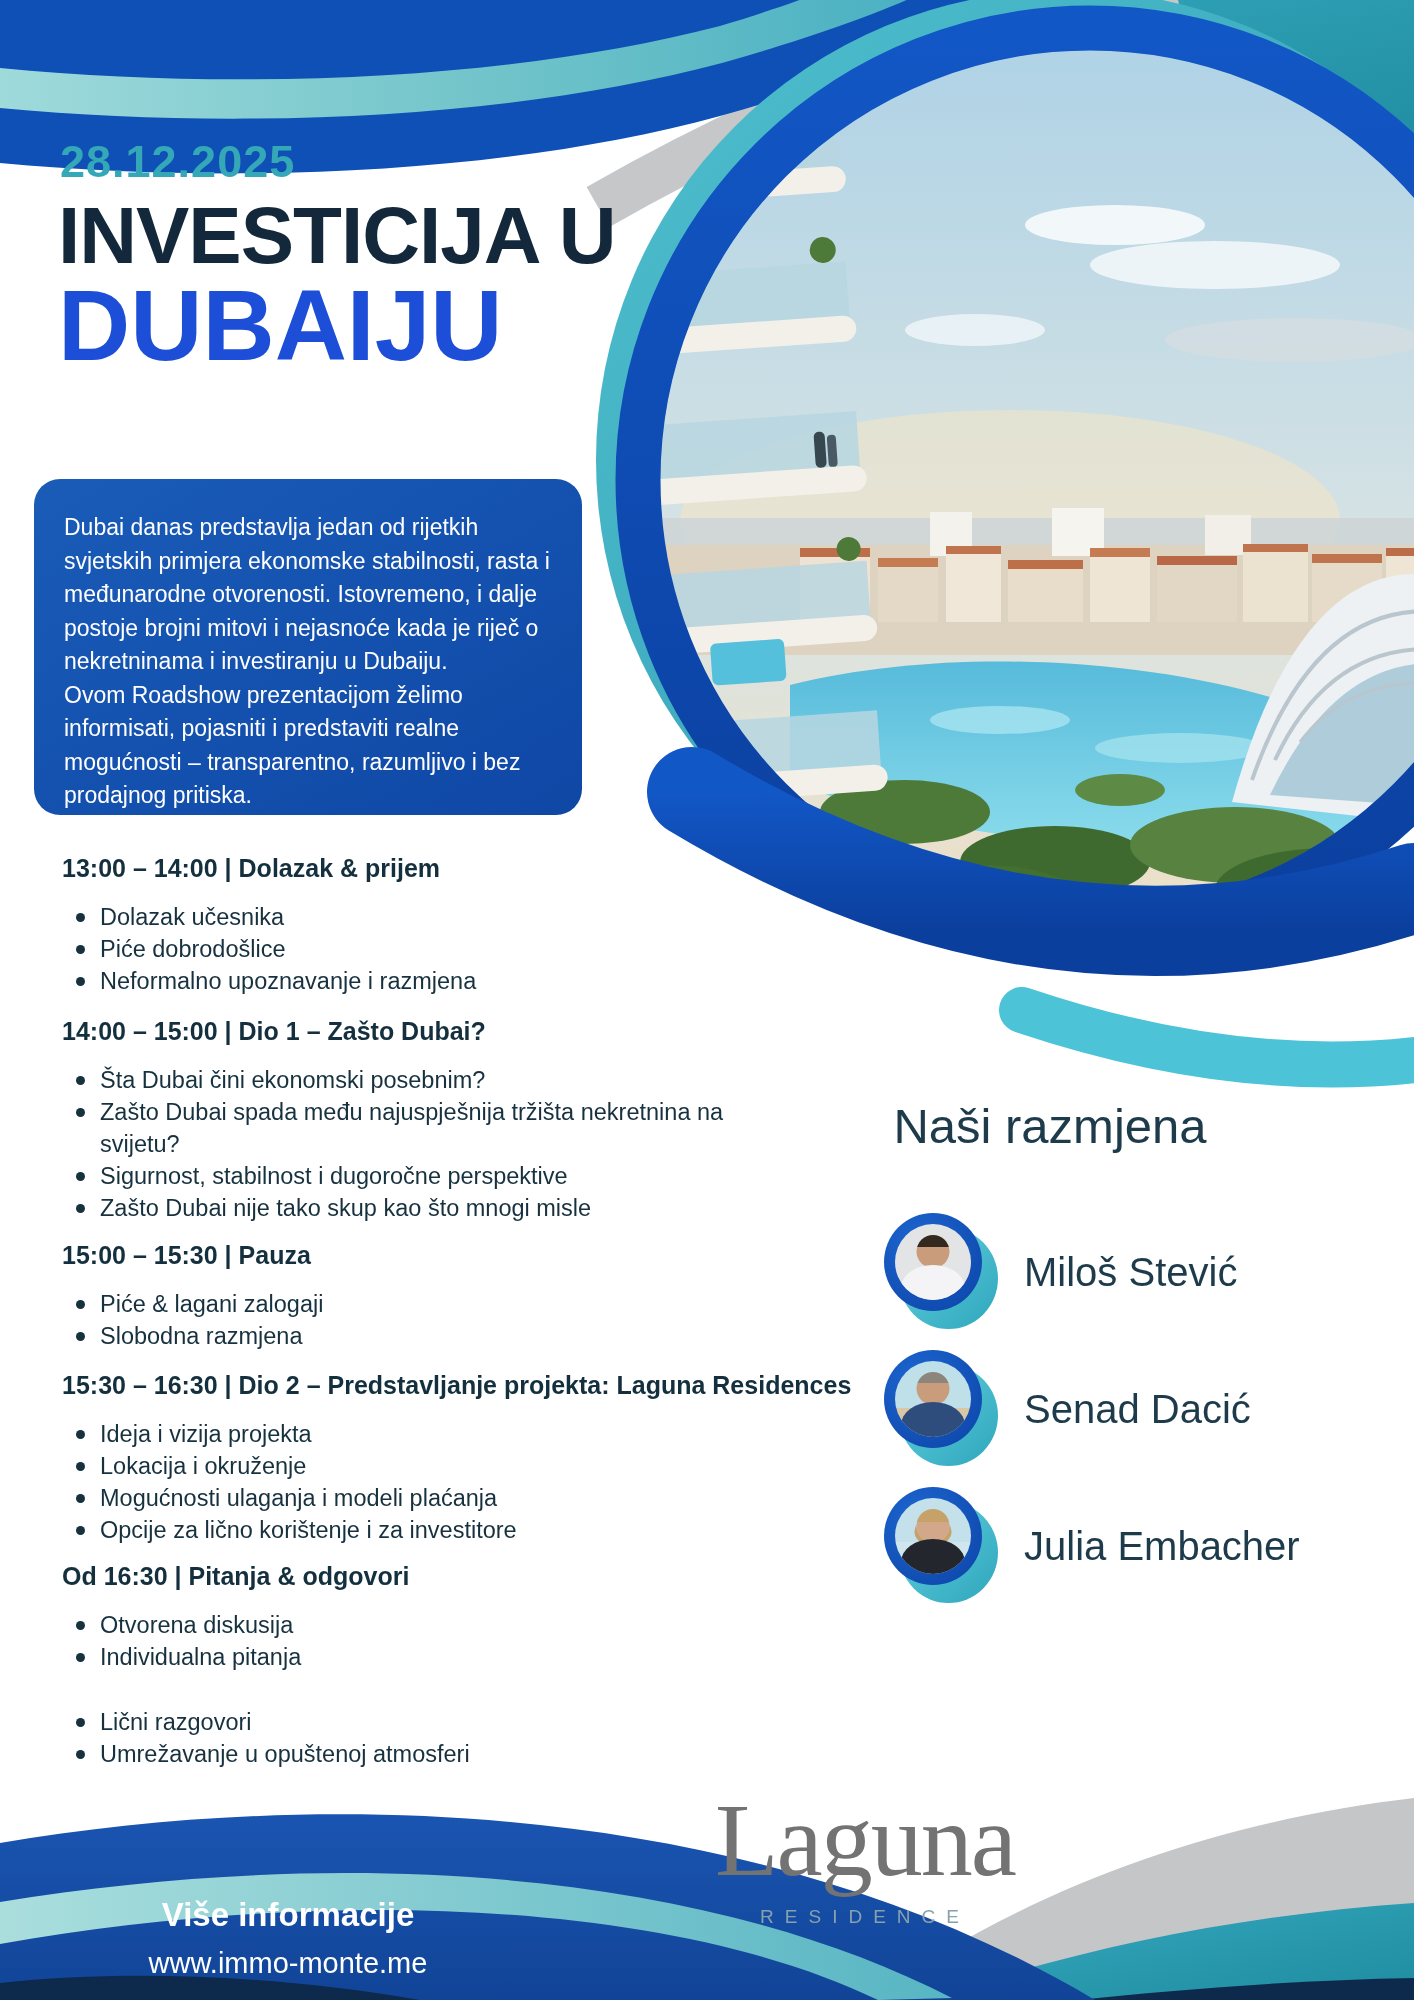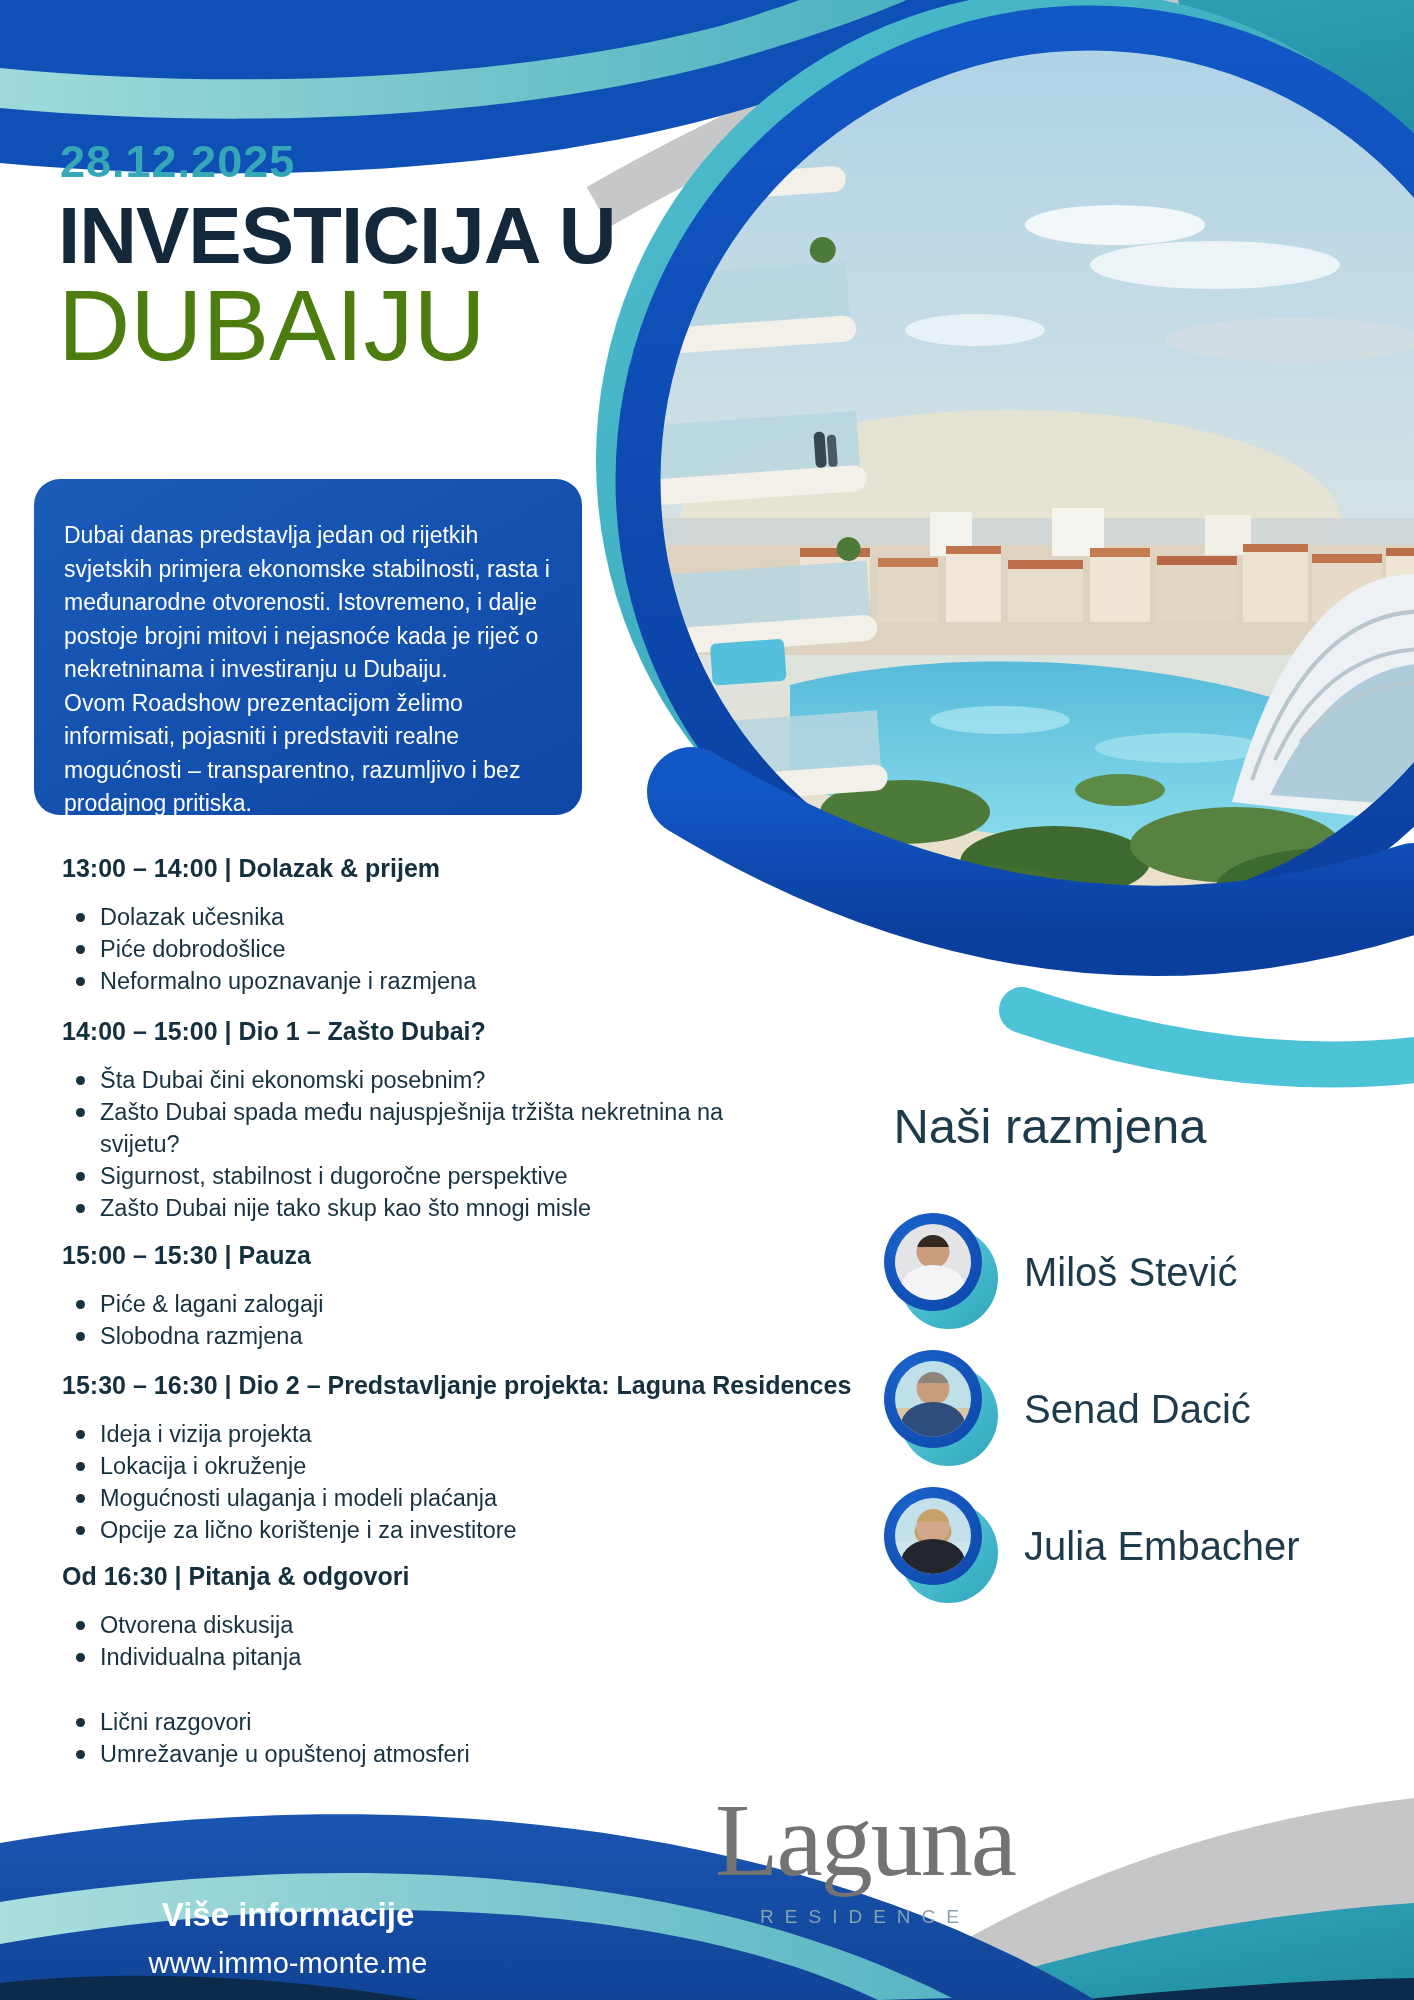--- a/index.html
+++ b/index.html
@@ -4,25 +4,25 @@
 <style>
   html,body{margin:0;padding:0;background:#666;}
   .page{position:relative;width:1414px;height:2000px;background:#ffffff;overflow:hidden;
         font-family:"Liberation Sans","DejaVu Sans",sans-serif;}
   .deco{position:absolute;inset:0;width:1414px;height:2000px;z-index:0;}
   .content{position:absolute;inset:0;z-index:2;}
 
   
   .date{position:absolute;left:60px;top:136px;font-size:45px;font-weight:800;letter-spacing:1px;color:#35a8b8;}
   .title1{position:absolute;left:58px;top:190px;font-size:80px;font-weight:800;letter-spacing:-1px;color:#13283a;}
-  .title2{position:absolute;left:58px;top:268px;font-size:100px;font-weight:400;letter-spacing:0px;color:#4d7c0f;}
+  .title2{position:absolute;left:58px;top:268px;font-size:100px;font-weight:700;letter-spacing:0px;color:#1d4ed8;}
 
   
   .intro{position:absolute;left:34px;top:479px;width:548px;height:336px;border-radius:26px;
-         background:linear-gradient(150deg,#1a5cb8,#0f47a5);box-sizing:border-box;padding:40px 30px 0 30px;}
+         background:linear-gradient(150deg,#1a5cb8,#0f47a5);box-sizing:border-box;padding:32px 30px 0 30px;}
   .intro p{margin:0;font-size:23px;line-height:33.5px;color:#ffffff;}
 
   
   .agenda-sec{position:absolute;left:62px;width:800px;}
   .agenda-sec h3{margin:0;font-size:25px;line-height:30px;font-weight:800;color:#14303e;white-space:nowrap;}
   .agenda-sec ul{margin:18px 0 0 0;padding:0 0 0 38px;list-style:none;width:640px;}
   .agenda-sec li{position:relative;font-size:23.5px;line-height:32px;color:#17313f;}
   .agenda-sec li::before{content:"";position:absolute;left:-24px;top:12px;width:9px;height:9px;border-radius:50%;background:#17313f;}
 
   

